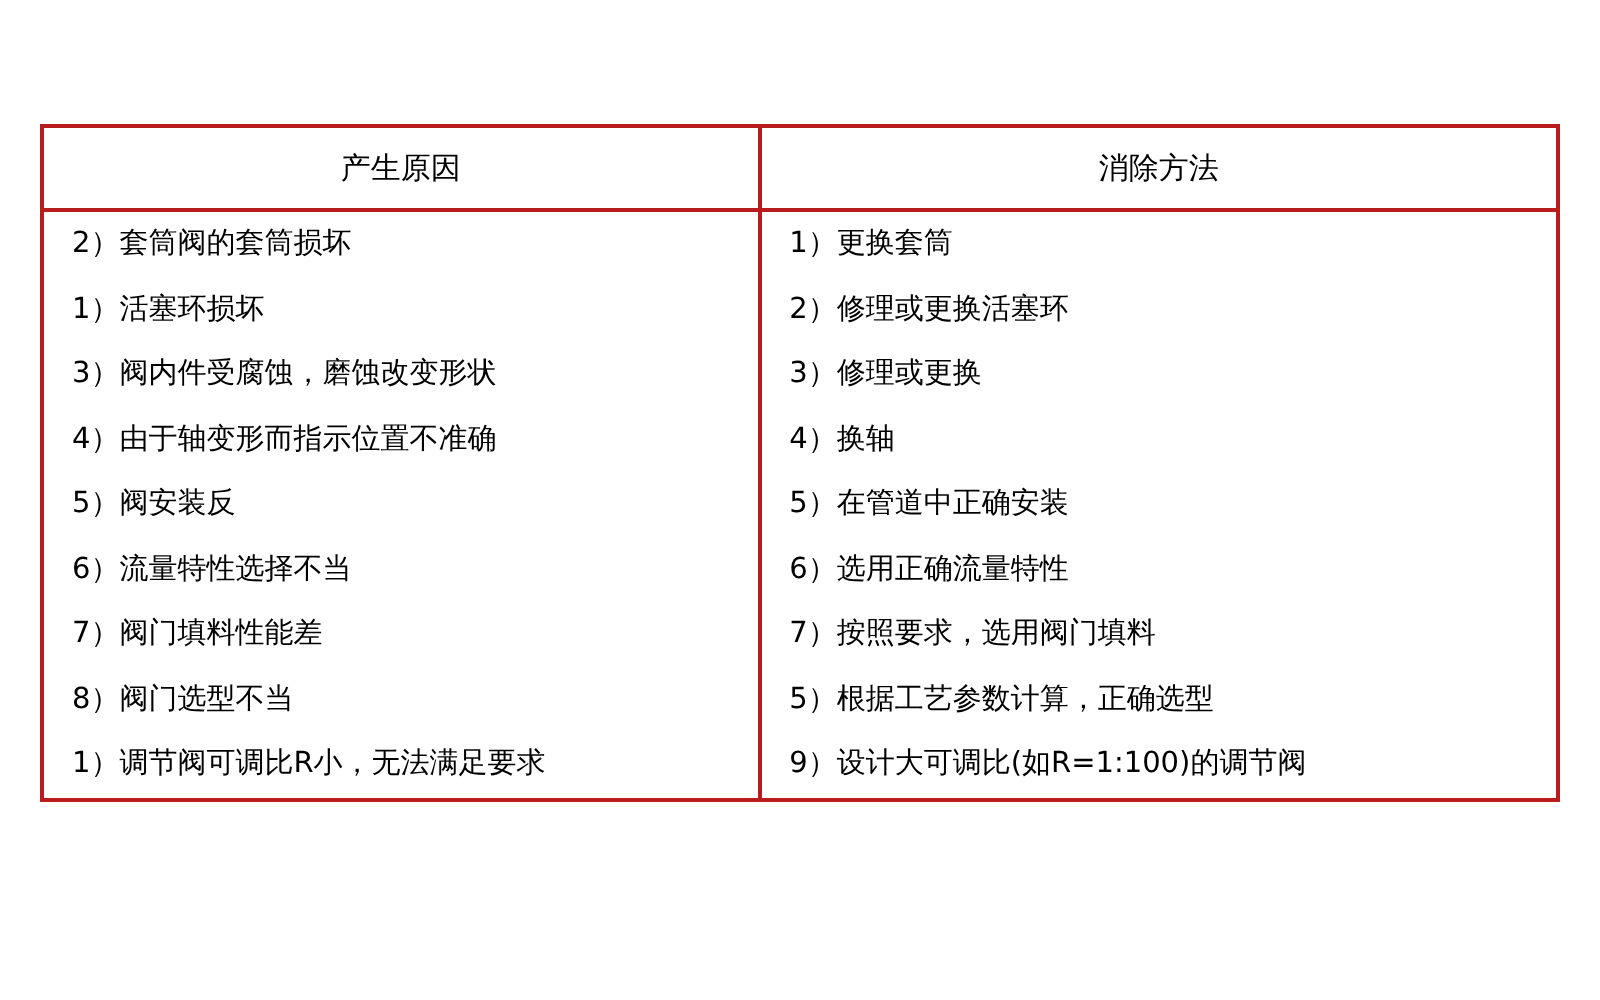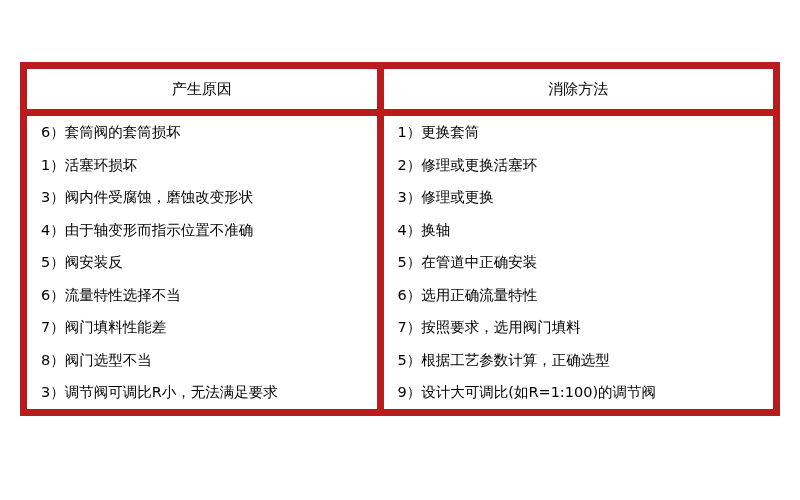--- a/index.html
+++ b/index.html
@@ -25,21 +25,21 @@
     top: 62px;
     width: 760px;
   }
   table.data-table {
     border-collapse: collapse;
     width: 100%;
     table-layout: fixed;
   }
   table.data-table td,
   table.data-table th {
-    border: 7px solid #b91c1c;
+    border: 2px solid #b91c1c;
     padding: 0;
     vertical-align: middle;
   }
   .head-cell {
     text-align: center;
     font-weight: normal;
     font-size: 15px;
     height: 40px;
     line-height: 40px;
   }
@@ -69,29 +69,29 @@
       <thead>
         <tr>
           <th class="head-cell col-left">产生原因</th>
           <th class="head-cell col-right">消除方法</th>
         </tr>
       </thead>
       <tbody>
         <tr>
           <td class="body-cell col-left">
             <ul>
-              <li>6）套筒阀的套筒损坏</li>
+              <li>2）套筒阀的套筒损坏</li>
               <li>1）活塞环损坏</li>
               <li>3）阀内件受腐蚀，磨蚀改变形状</li>
               <li>4）由于轴变形而指示位置不准确</li>
               <li>5）阀安装反</li>
               <li>6）流量特性选择不当</li>
               <li>7）阀门填料性能差</li>
               <li>8）阀门选型不当</li>
-              <li>3）调节阀可调比R小，无法满足要求</li>
+              <li>1）调节阀可调比R小，无法满足要求</li>
             </ul>
           </td>
           <td class="body-cell col-right">
             <ul>
               <li>1）更换套筒</li>
               <li>2）修理或更换活塞环</li>
               <li>3）修理或更换</li>
               <li>4）换轴</li>
               <li>5）在管道中正确安装</li>
               <li>6）选用正确流量特性</li>

